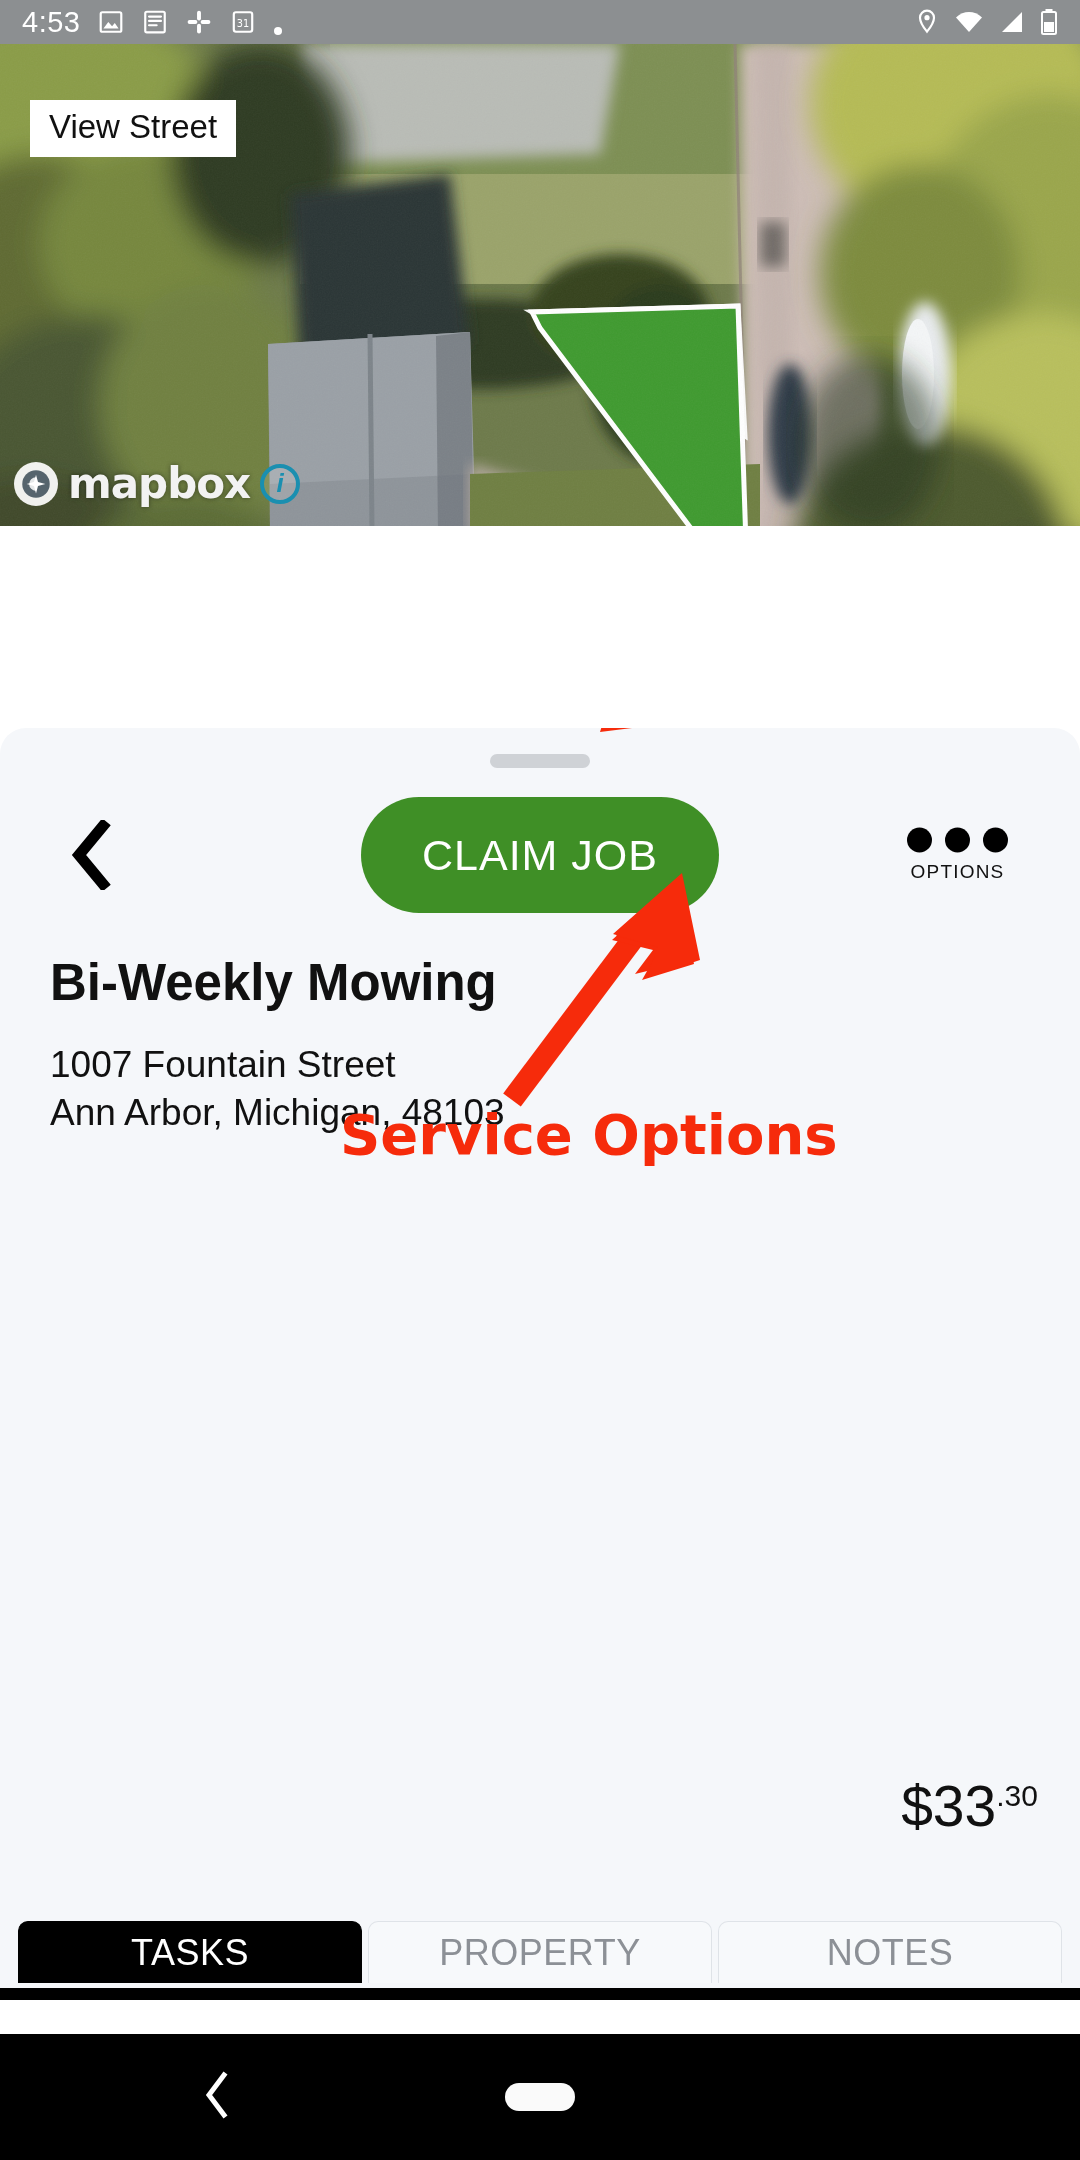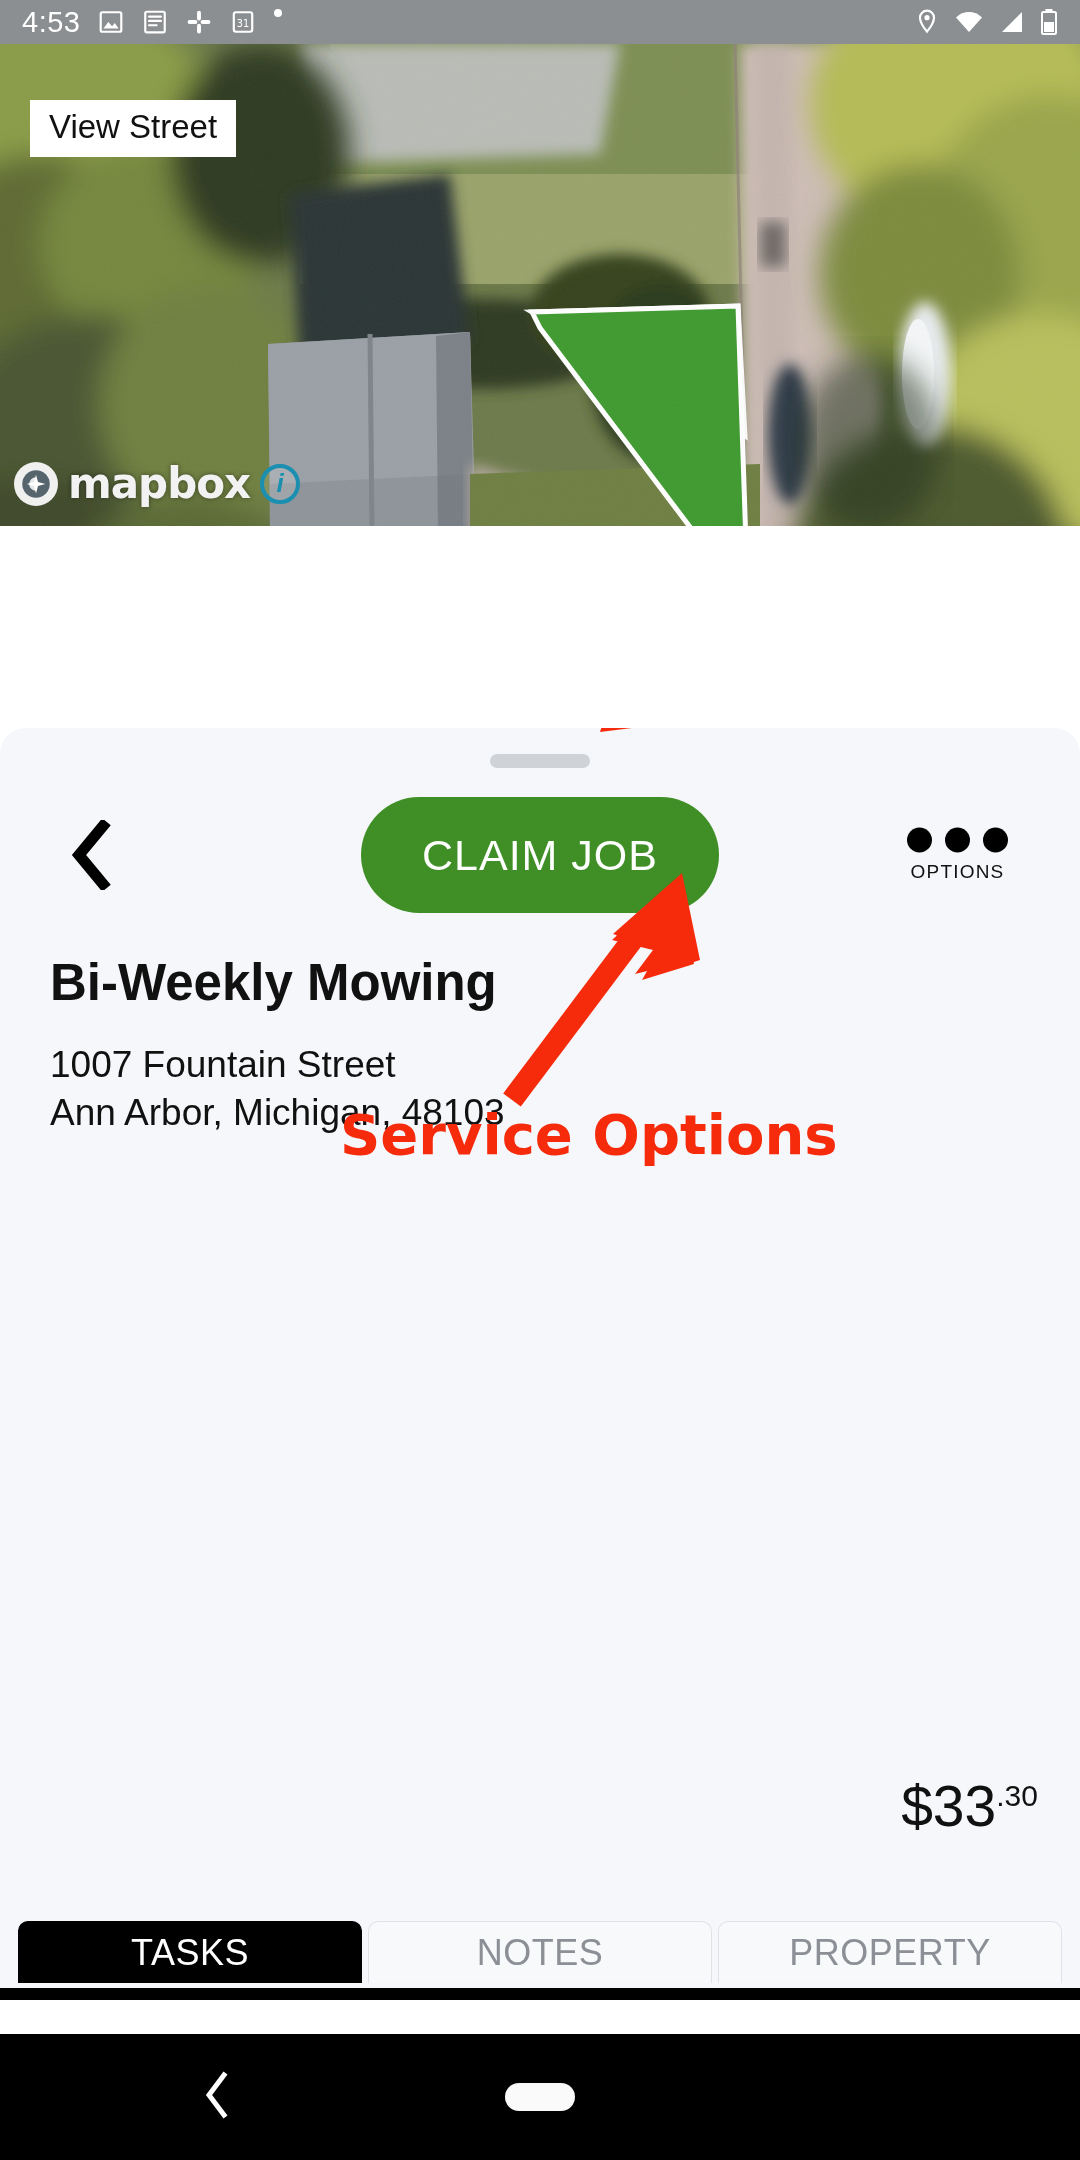--- a/index.html
+++ b/index.html
@@ -11,21 +11,21 @@
   }
   .screen { position:relative; width:1080px; height:2160px; overflow:hidden; background:#fff; }
 
   
   .statusbar {
     position:absolute; top:0; left:0; width:1080px; height:44px;
     background:#8c8f91; display:flex; align-items:center;
     padding:0 22px; color:#fff;
   }
   .sb-time { font-size:29px; font-weight:400; letter-spacing:0.5px; line-height:1; }
-  .sb-left-icons { display:flex; align-items:flex-start; gap:18px; margin-left:18px; }
+  .sb-left-icons { display:flex; align-items:flex-end; gap:18px; margin-left:18px; }
   .sb-right { margin-left:auto; display:flex; align-items:center; gap:14px; }
   .sb-dot { width:8px; height:8px; border-radius:50%; background:#fff; display:inline-block; }
   .ic { display:inline-block; line-height:0; }
 
   
   .map {
     position:absolute; top:44px; left:0; width:1080px; height:482px;
     overflow:hidden; background:#4a5a3a;
   }
   .map-canvas { position:absolute; inset:0; }
@@ -345,22 +345,22 @@
       <div>1007 Fountain Street</div>
       <div>Ann Arbor, Michigan, 48103</div>
     </div>
 
     <div class="price">
       <span>$33</span><sup>.30</sup>
     </div>
 
     <div class="tabs">
       <div class="tab active">TASKS</div>
+      <div class="tab inactive">PROPERTY</div>
       <div class="tab inactive">NOTES</div>
-      <div class="tab inactive">PROPERTY</div>
     </div>
     <div class="tab-underline"></div>
 
     <div class="task-panel">
       
 
       
     </div>
   </div>
 

